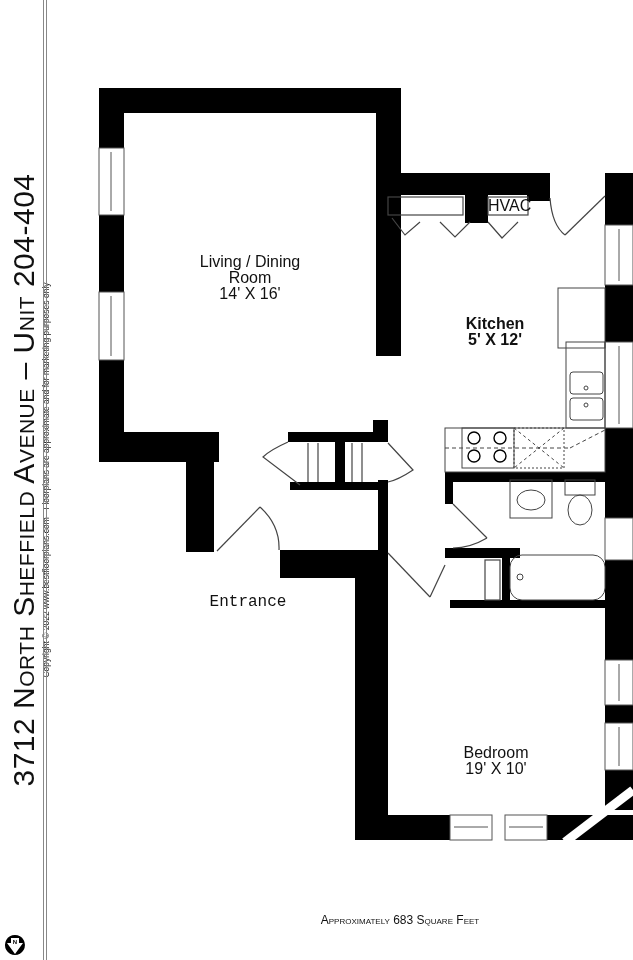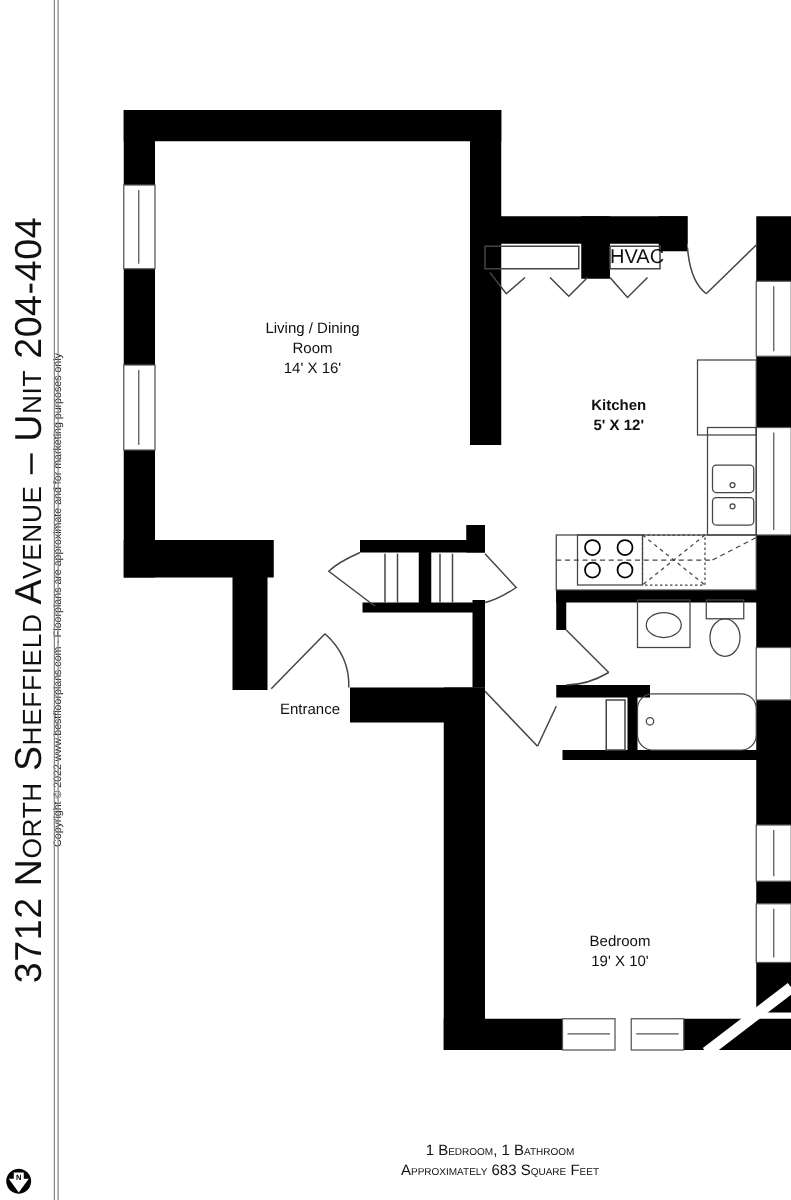--- a/index.html
+++ b/index.html
@@ -10,21 +10,21 @@
   .side-title .rot {
     position: absolute; left: 30px; top: 480px;
     transform: translate(-50%, -50%) rotate(-90deg);
     white-space: nowrap; text-align: center;
   }
   .title-main { font-size: 30px; line-height: 30px; font-variant: small-caps; letter-spacing: 0.5px; color: #111; }
   .title-sub { font-size: 8.5px; line-height: 10px; color: #222; margin-top: 2px; }
   .divider { position: absolute; left: 43px; top: 0; width: 1px; height: 960px; background: #888; }
   .divider2 { position: absolute; left: 46px; top: 0; width: 1px; height: 960px; background: #888; }
   .plan { position: absolute; left: 0; top: 0; width: 633px; height: 960px; }
-  .room-label { position: absolute; text-align: center; font-size: 12px; line-height: 16px; color: #111; }
+  .room-label { position: absolute; text-align: center; font-size: 16px; line-height: 16px; color: #111; }
   .footer { position: absolute; left: 250px; top: 912px; width: 300px; text-align: center; font-size: 12px; line-height: 16px; font-variant: small-caps; color: #111; }
   .compass { position: absolute; left: 4px; top: 934px; width: 22px; height: 22px; }
 </style>
 </head>
 <body>
 
 <div class="side-title">
   <div class="rot">
     <div class="title-main">3712 North Sheffield Avenue – Unit 204-404</div>
     <div class="title-sub">Copyright © 2022  www.bestfloorplans.com - Floorplans are approximate and for marketing purposes only</div>
@@ -159,30 +159,29 @@
   <div>Room</div>
   <div>14' X 16'</div>
 </div>
 <div class="room-label" style="left:455px; top:316px; width:80px;font-weight:bold;">
   <div>Kitchen</div>
   <div>5' X 12'</div>
 </div>
 <div class="room-label" style="left:488px; top:198px; width:40px; font-size:16px;">
   <div>HVAC</div>
 </div>
-<div class="room-label" style="left:208px; top:559px; width:80px;">
+<div class="room-label" style="left:208px; top:594px; width:80px;font-family:Liberation Mono, monospace;">
   <div>Entrance</div>
 </div>
 <div class="room-label" style="left:456px; top:745px; width:80px;">
   <div>Bedroom</div>
   <div>19' X 10'</div>
 </div>
 
 <div class="footer">
-  <div>1 Bedroom, 1 Bathroom</div>
   <div>Approximately 683 Square Feet</div>
 </div>
 
 <svg class="compass" viewBox="0 0 22 22" xmlns="http://www.w3.org/2000/svg">
   <path d="M11 1 A10 10 0 1 1 10.9 1 Z" fill="#000"></path>
   <path d="M3 9 L11 20 L19 9 L15 9 L15 4 L7 4 L7 9 Z" fill="#fff"></path>
   <text x="11" y="10" text-anchor="middle" font-size="6" font-family="Liberation Sans, sans-serif" font-weight="bold" fill="#000">N</text>
 </svg>
 
 </body></html>

